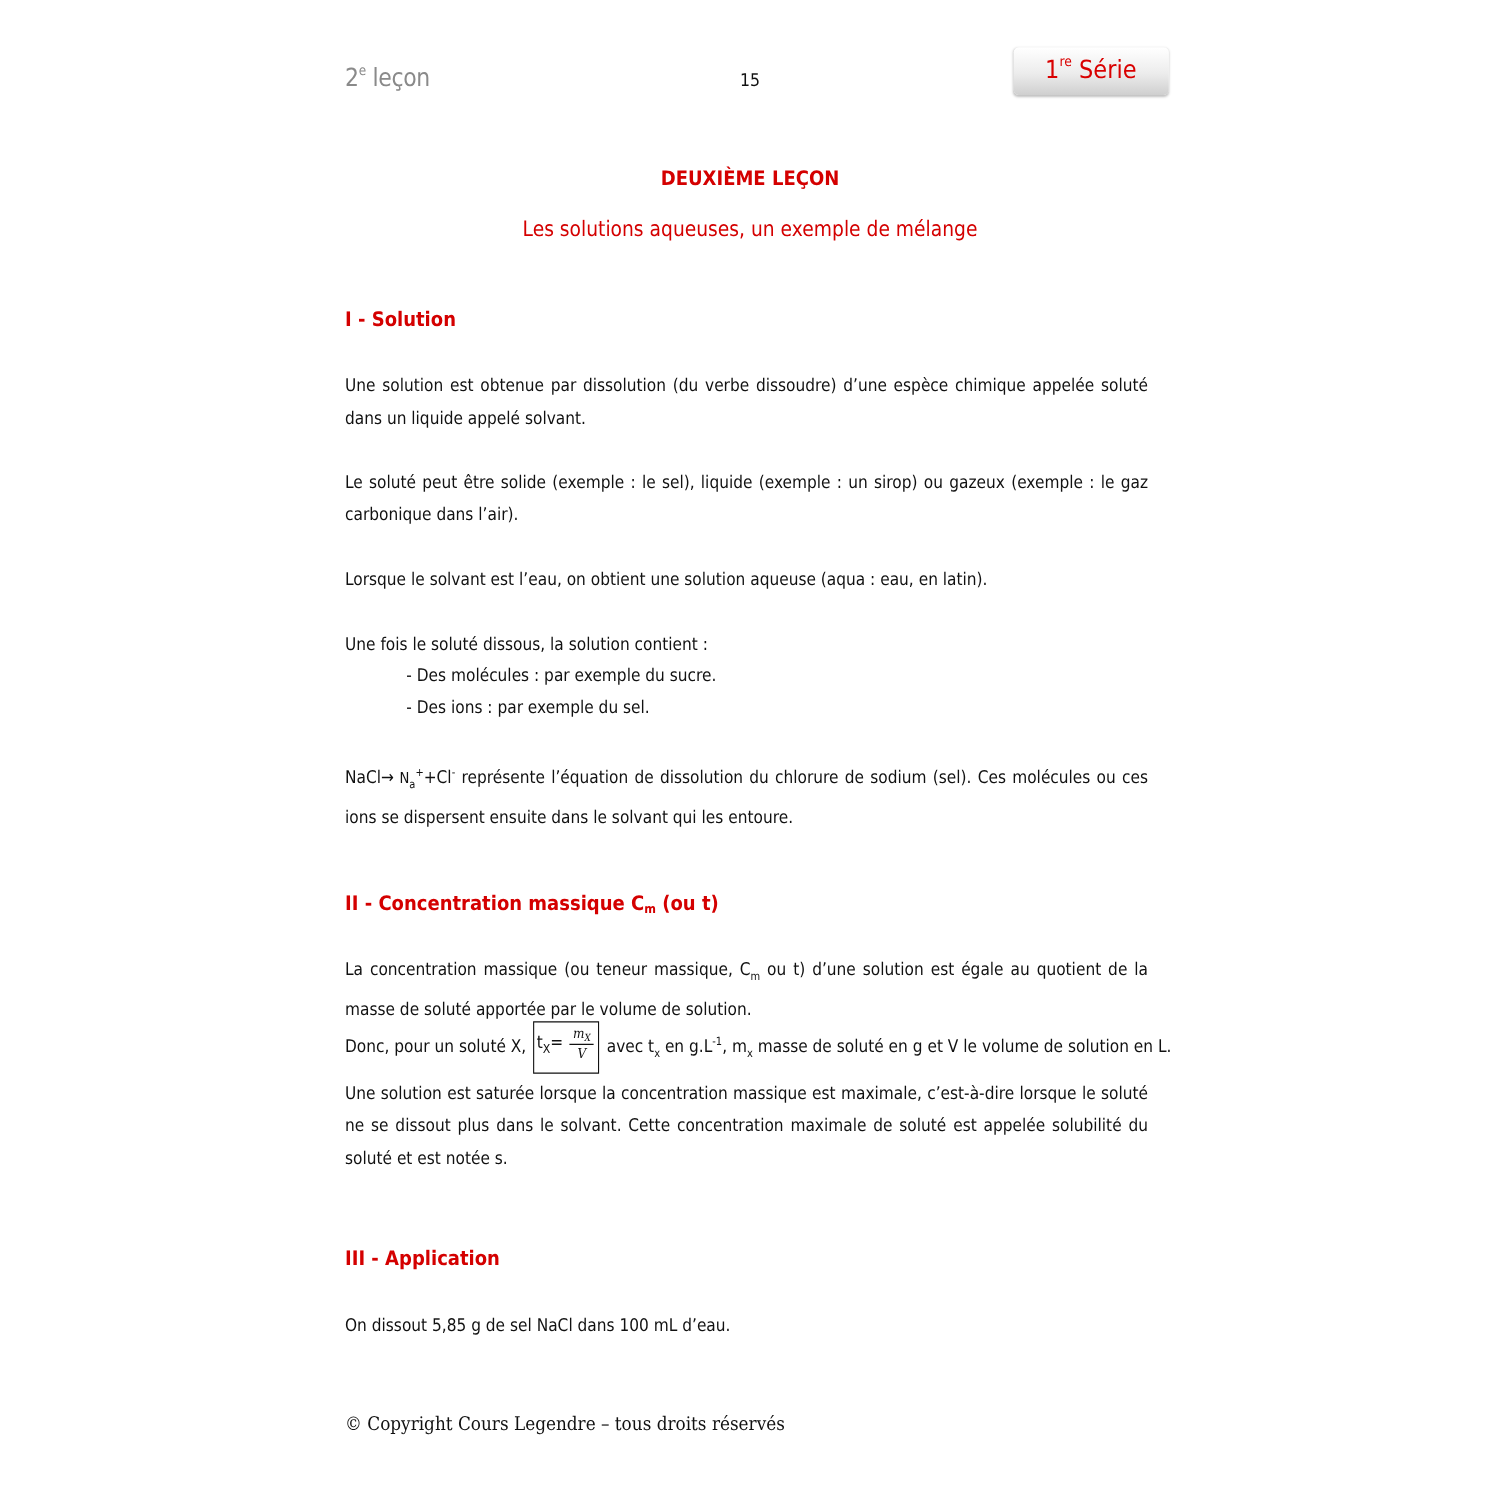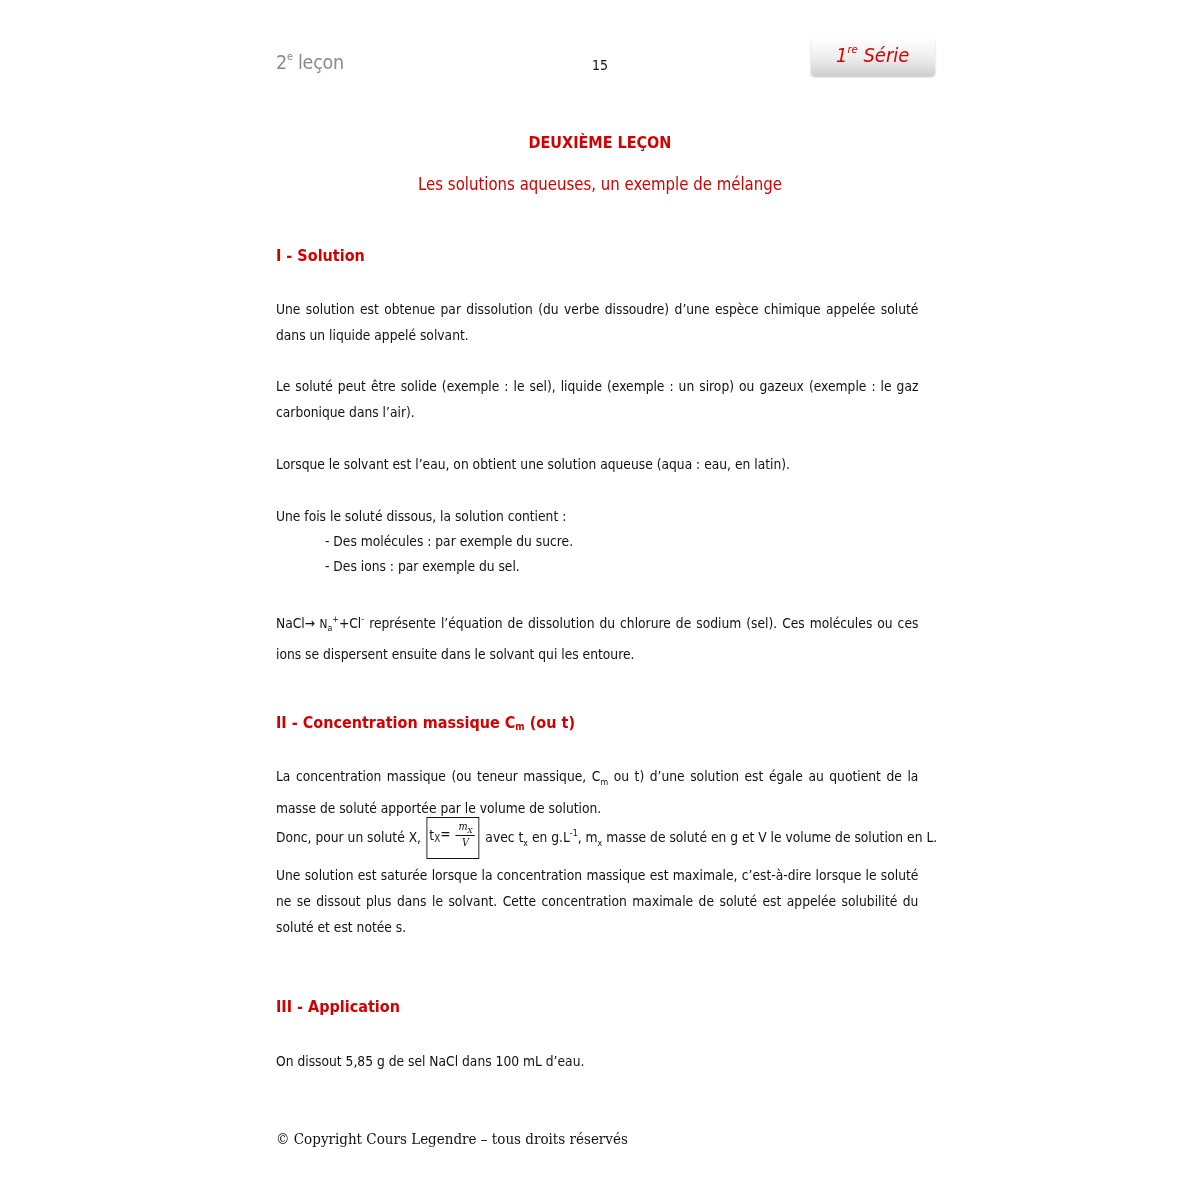--- a/index.html
+++ b/index.html
@@ -5,21 +5,21 @@
     html, body { margin: 0; padding: 0; background: #ffffff; }
     body { width: 1200px; height: 1200px; position: relative; overflow: hidden;
            font-family: "DejaVu Sans", sans-serif; color: #111; }
     .abs { position: absolute; }
     .hdr-left { left: 276px; top: 50px; font-size: 20px; color: #8a8a8a; letter-spacing: -0.3px;
                 font-family: "DejaVu Sans", sans-serif; transform: scaleX(0.88); transform-origin: left; }
     .hdr-left sup { font-size: 11px; vertical-align: 9px; }
     .hdr-page { left: 592px; top: 57px; font-size: 14px; color: #111; transform: scaleX(0.9); transform-origin: left; }
     .serie-badge { left: 811px; top: 38px; width: 124px; height: 38px; border-radius: 4px;
                    background: linear-gradient(#ffffff 0%, #ececec 55%, #cfcfcf 100%);
-                   box-shadow: 0 1px 2px rgba(0,0,0,0.25); text-align: center; font-style: italic; }
+                   box-shadow: 0 1px 2px rgba(0,0,0,0.25); text-align: center; }
     .serie-badge span.txt { display: inline-block; margin-top: 5px; font-size: 20px; color: #d90000;
                    transform: scaleX(0.9); }
     .serie-badge sup { font-size: 11px; vertical-align: 9px; }
     .title { left: 0; width: 1200px; text-align: center; top: 133px; font-size: 16px; font-weight: bold; color: #d40000;
              transform: scaleX(0.9); }
     .subtitle { left: 0; width: 1200px; text-align: center; top: 174px; font-size: 17px; color: #d40000;
              transform: scaleX(0.88); }
     .h2 { left: 276px; font-size: 16px; font-weight: bold; color: #d40000; transform: scaleX(0.9); transform-origin: left; }
     .h2 sub { font-size: 10px; vertical-align: -2px; }
     .para { left: 276px; width: 730px; font-size: 14px; line-height: 26px; color: #111;

